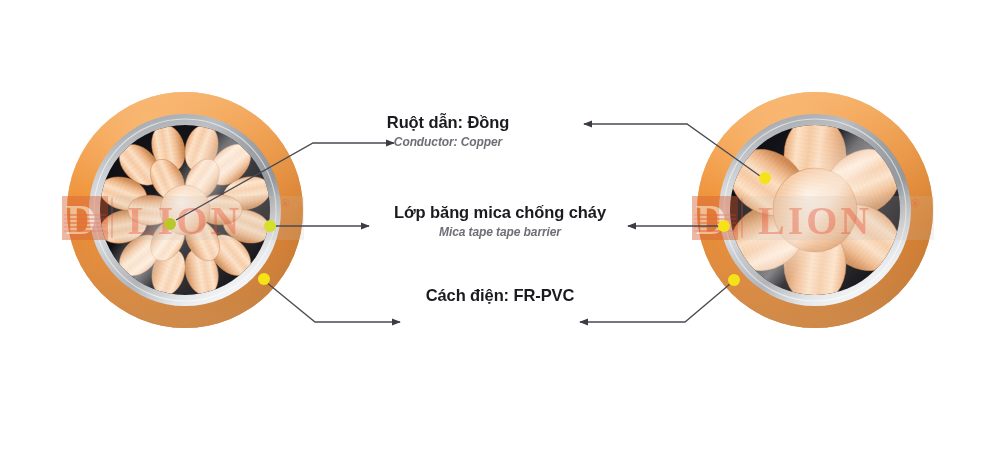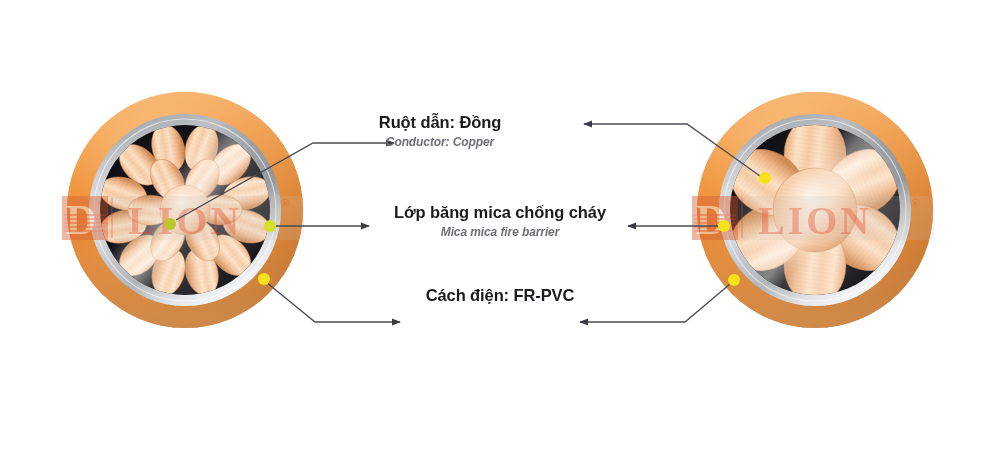--- a/index.html
+++ b/index.html
@@ -344,25 +344,25 @@
     <g id="marker-group">
         <circle cx="170" cy="224" r="6" fill="#b9c72a"></circle>
         <circle cx="270" cy="226" r="6" fill="#d6e02a"></circle>
         <circle cx="264" cy="279" r="6" fill="#f5e318"></circle>
         <circle cx="765" cy="178" r="6" fill="#f5e318"></circle>
         <circle cx="724" cy="226" r="6" fill="#f5e318"></circle>
         <circle cx="734" cy="280" r="6" fill="#f5e318"></circle>
       </g>
   </svg>
 
-  <div class="lbl" id="lbl-conductor" style="left: 4px; top: 112px; width: 872px; transform: translateX(0px);">
+  <div class="lbl" id="lbl-conductor" style="left: 12px; top: 112px; width: 872px; transform: translateX(0px);">
     <div class="vn">Ruột dẫn: Đồng</div>
     <div class="en">Conductor: Copper</div>
   </div>
   <div class="lbl" id="lbl-mica" style="left: 0px; top: 202px; width: 1000px; transform: translateX(0px);">
     <div class="vn">Lớp băng mica chống cháy</div>
-    <div class="en">Mica mica fire barrier</div>
+    <div class="en">Mica tape tape barrier</div>
   </div>
   <div class="lbl" id="lbl-insulation" style="left: 0px; top: 285px; width: 1000px; transform: translateX(0px);">
     <div class="vn">Cách điện: FR-PVC</div>
   </div>
 
 </div>
 
 </body></html>

